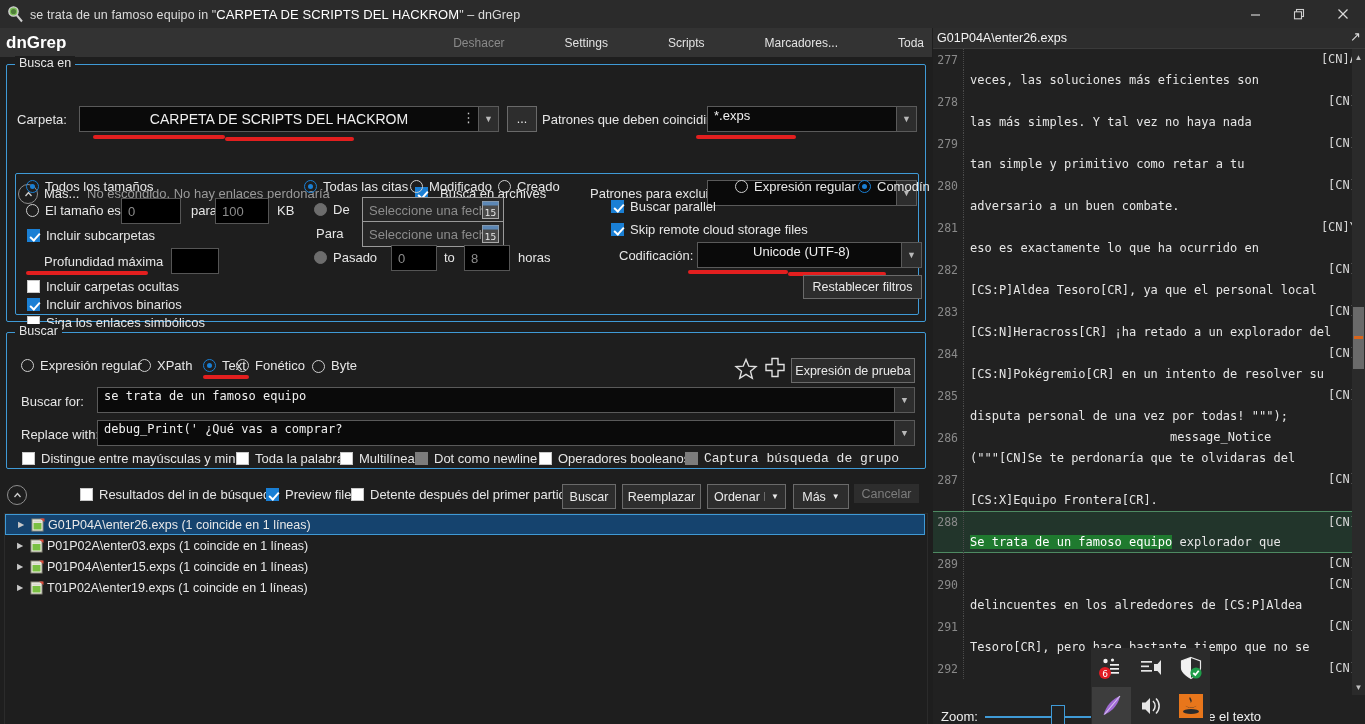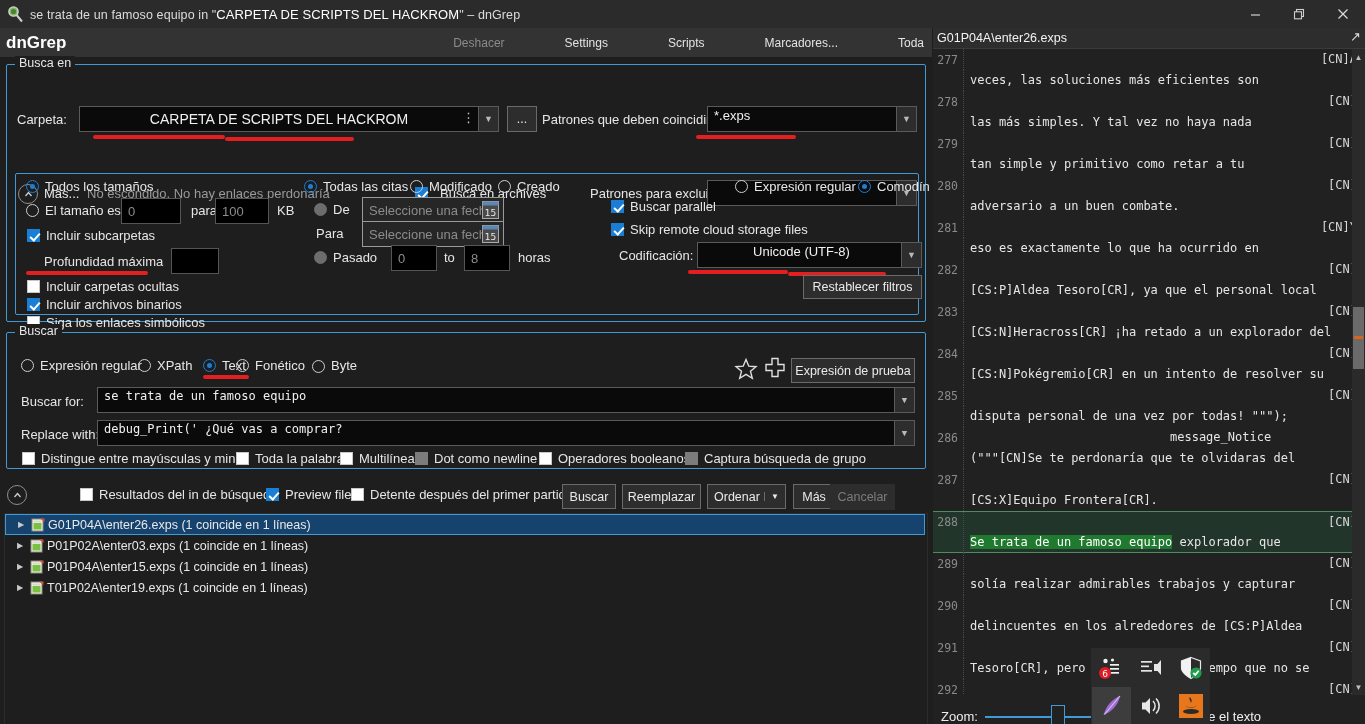--- a/index.html
+++ b/index.html
@@ -469,21 +469,21 @@
         <span class="lbl">Multilínea</span>
       </div>
       <div class="cb" style="position:absolute; left:408px; top:118px;">
         <span class="box grey"></span>
         <span class="lbl">Dot como newline</span>
       </div>
       <div class="cb" style="position:absolute; left:532px; top:118px;">
         <span class="box"></span>
         <span class="lbl">Operadores booleanos</span>
       </div>
-      <div class="cb" style="position:absolute; left:678px; top:118px;">
+      <div class="cb" style="position:absolute; left:678px; top:118px;font-family:Liberation Mono, monospace;">
         <span class="box grey"></span>
         <span class="lbl">Captura búsqueda de grupo</span>
       </div>
     </div>
 
     <div style="position:absolute; left:0; top:449px; width:932px; height:34px;">
       <div class="circle-btn" style="position:absolute; left:7px; top:8px; width:20px; height:20px;">
         <svg width="9" height="9" viewBox="0 0 9 9">
             <polyline points="1.5,6 4.5,2.6 7.5,6" fill="none" stroke="#cfcfcf" stroke-width="1.3"></polyline>
           </svg>
@@ -503,21 +503,21 @@
       <div class="btn" style="position:absolute; left:562px; top:7px; width:54px; height:25px;">Buscar</div>
       <div class="btn" style="position:absolute; left:622px; top:7px; width:79px; height:25px;">Reemplazar</div>
       <div class="btn" style="position:absolute; left:707px; top:7px; width:79px; height:25px; justify-content:space-between; padding:0 6px;">
         <span>Ordenar</span>
         <span style="font-size:8px; border-left:1px solid #6a6a6a; padding-left:6px;">▼</span>
       </div>
       <div class="btn" style="position:absolute; left:793px; top:7px; width:56px; height:25px; gap:6px;">
         <span>Más</span>
         <span style="font-size:8px;">▼</span>
       </div>
-      <div class="btn disabled" style="position:absolute; left:830px; top:7px; width:65px; height:26px; border-color:transparent;">Cancelar</div>
+      <div class="btn disabled" style="position:absolute; left:854px; top:7px; width:65px; height:19px; border-color:transparent;">Cancelar</div>
     </div>
 
     <div class="results">
       <div class="res-row sel" style="width:920px;">
         <span class="tri">▶</span>
         <span class="fileicon">
           <svg width="14" height="14" viewBox="0 0 14 14">
             <rect x="1" y="1" width="11" height="12" fill="#f0f0e6" stroke="#8a8a7a"></rect>
             <rect x="2.5" y="5" width="8" height="6.5" fill="#7ac043"></rect>
             <rect x="2.5" y="2.5" width="8" height="2" fill="#d8d8cc"></rect>
@@ -668,24 +668,20 @@
         </div>
         <div class="codeline hl-row bot">
           <div class="gutter blank">.</div>
           <div class="codetext"><span class="hl">Se trata de un famoso equipo</span><span> explorador que</span></div>
         </div>
         <div class="codeline">
           <div class="gutter">289</div>
           <div class="codetext"><span class="cn">[CN]</span></div>
         </div>
         <div class="codeline">
-          <div class="gutter blank">.</div>
-          <div class="codetext">solía realizar admirables trabajos y capturar</div>
-        </div>
-        <div class="codeline">
           <div class="gutter">290</div>
           <div class="codetext"><span class="cn">[CN]</span></div>
         </div>
         <div class="codeline">
           <div class="gutter blank">.</div>
           <div class="codetext">delincuentes en los alrededores de [CS:P]Aldea</div>
         </div>
         <div class="codeline">
           <div class="gutter">291</div>
           <div class="codetext"><span class="cn">[CN]</span></div>

